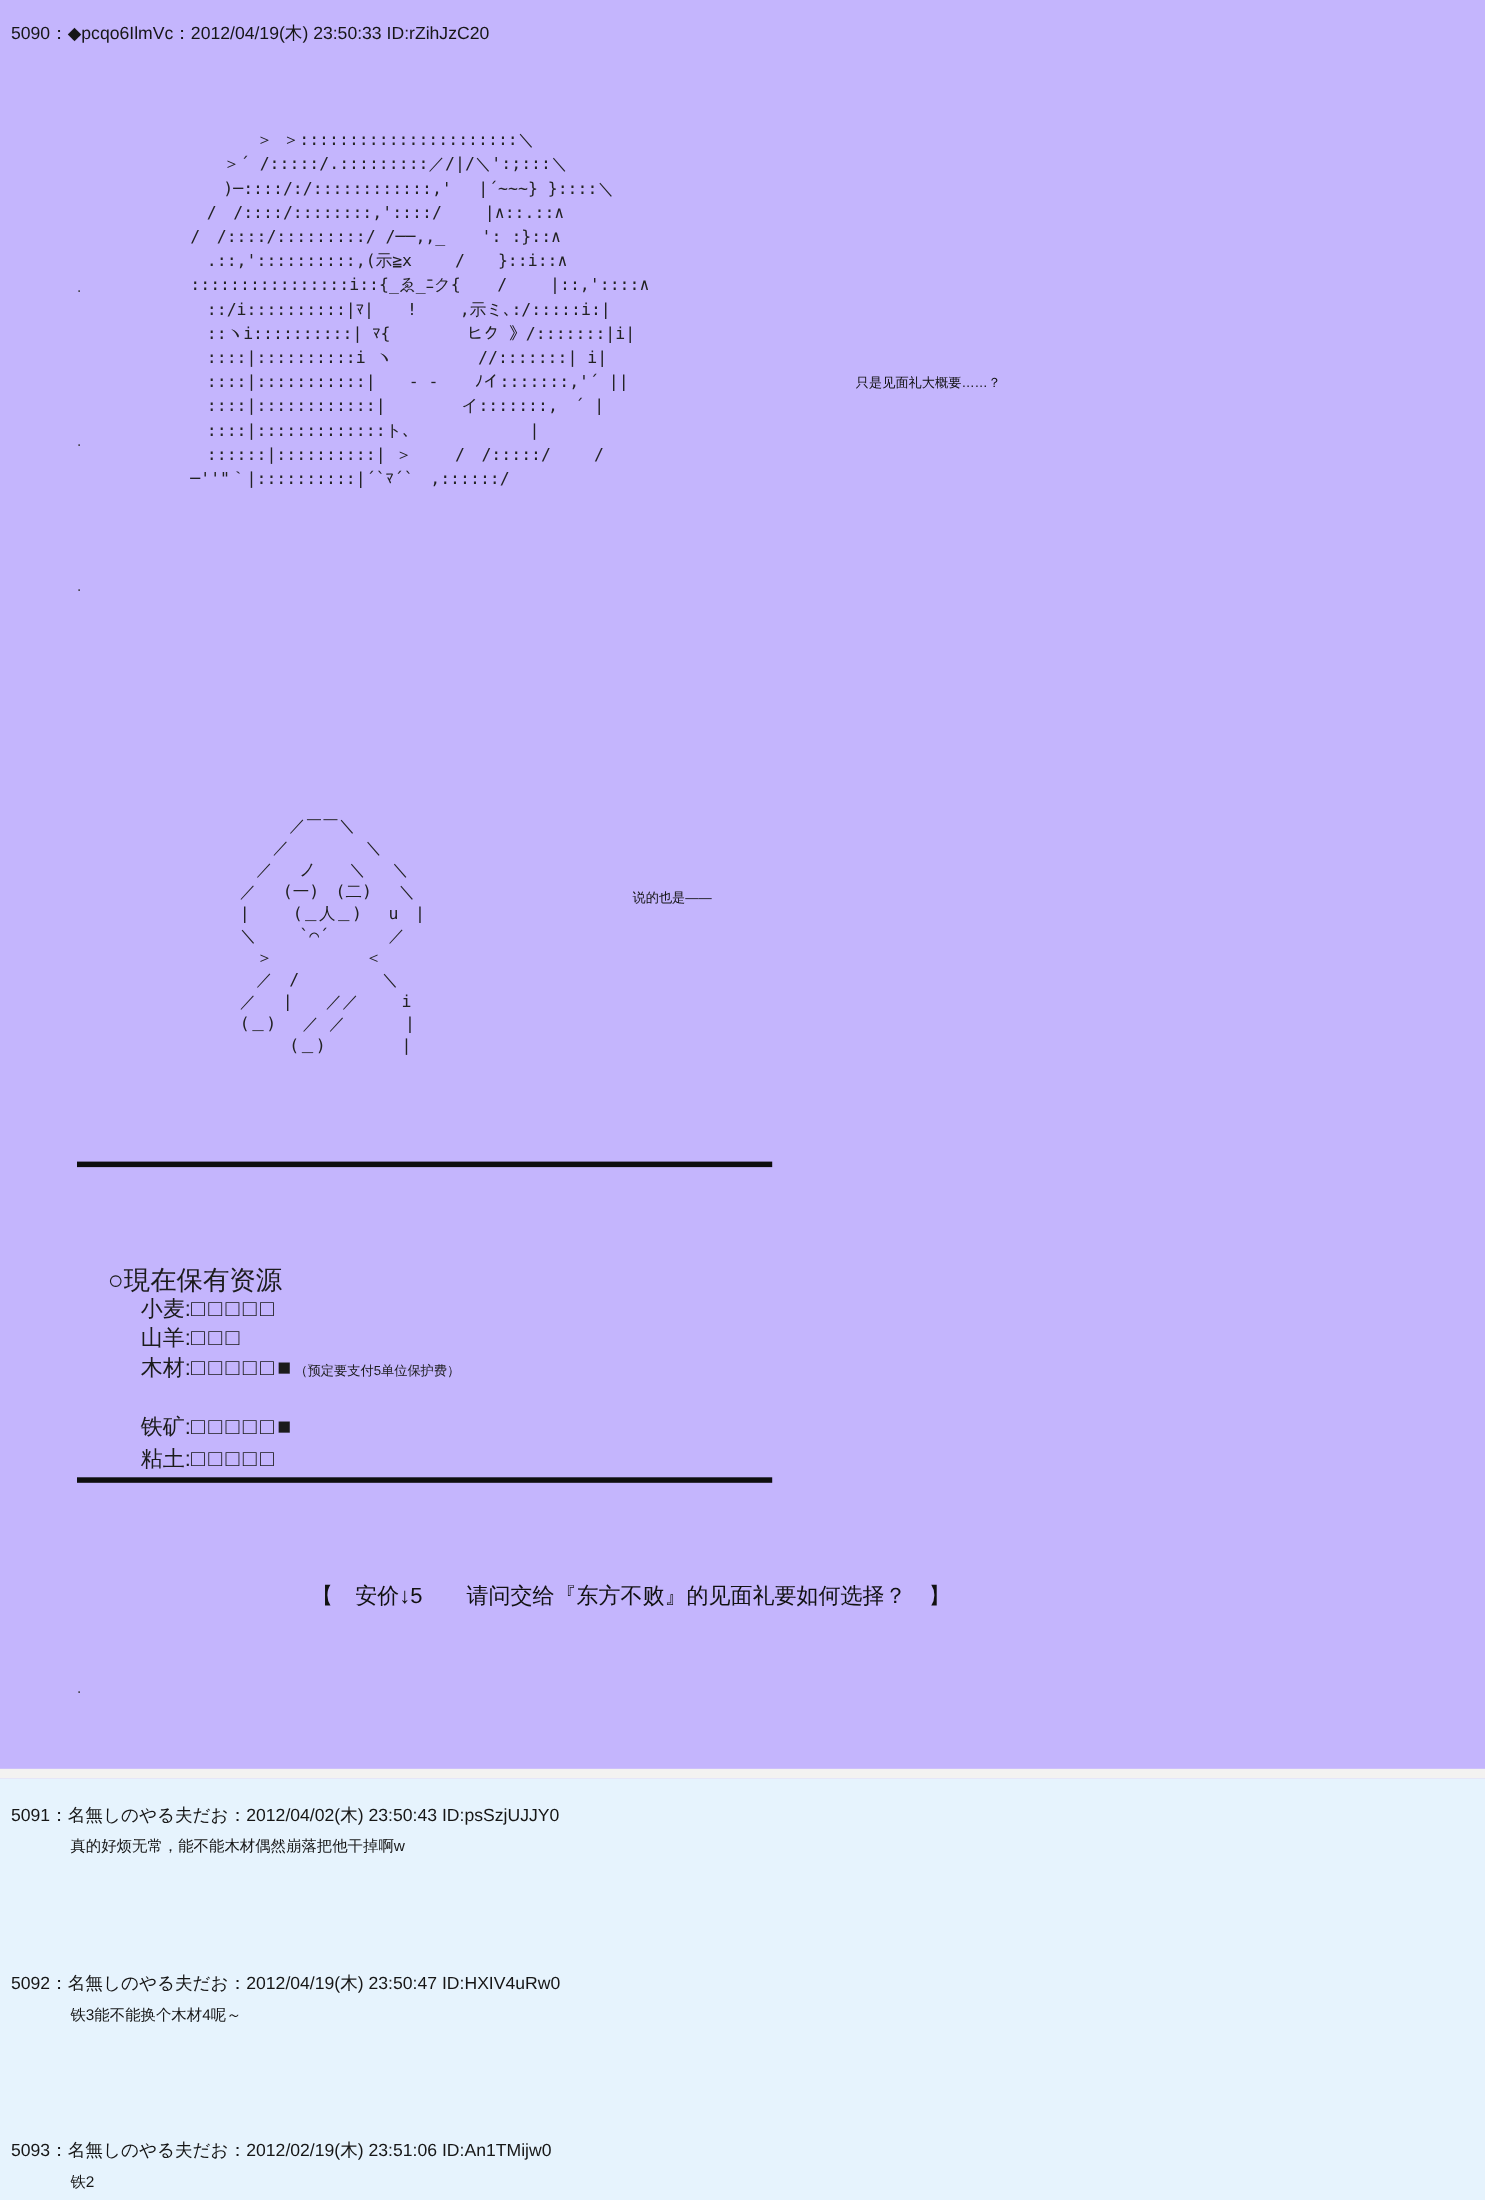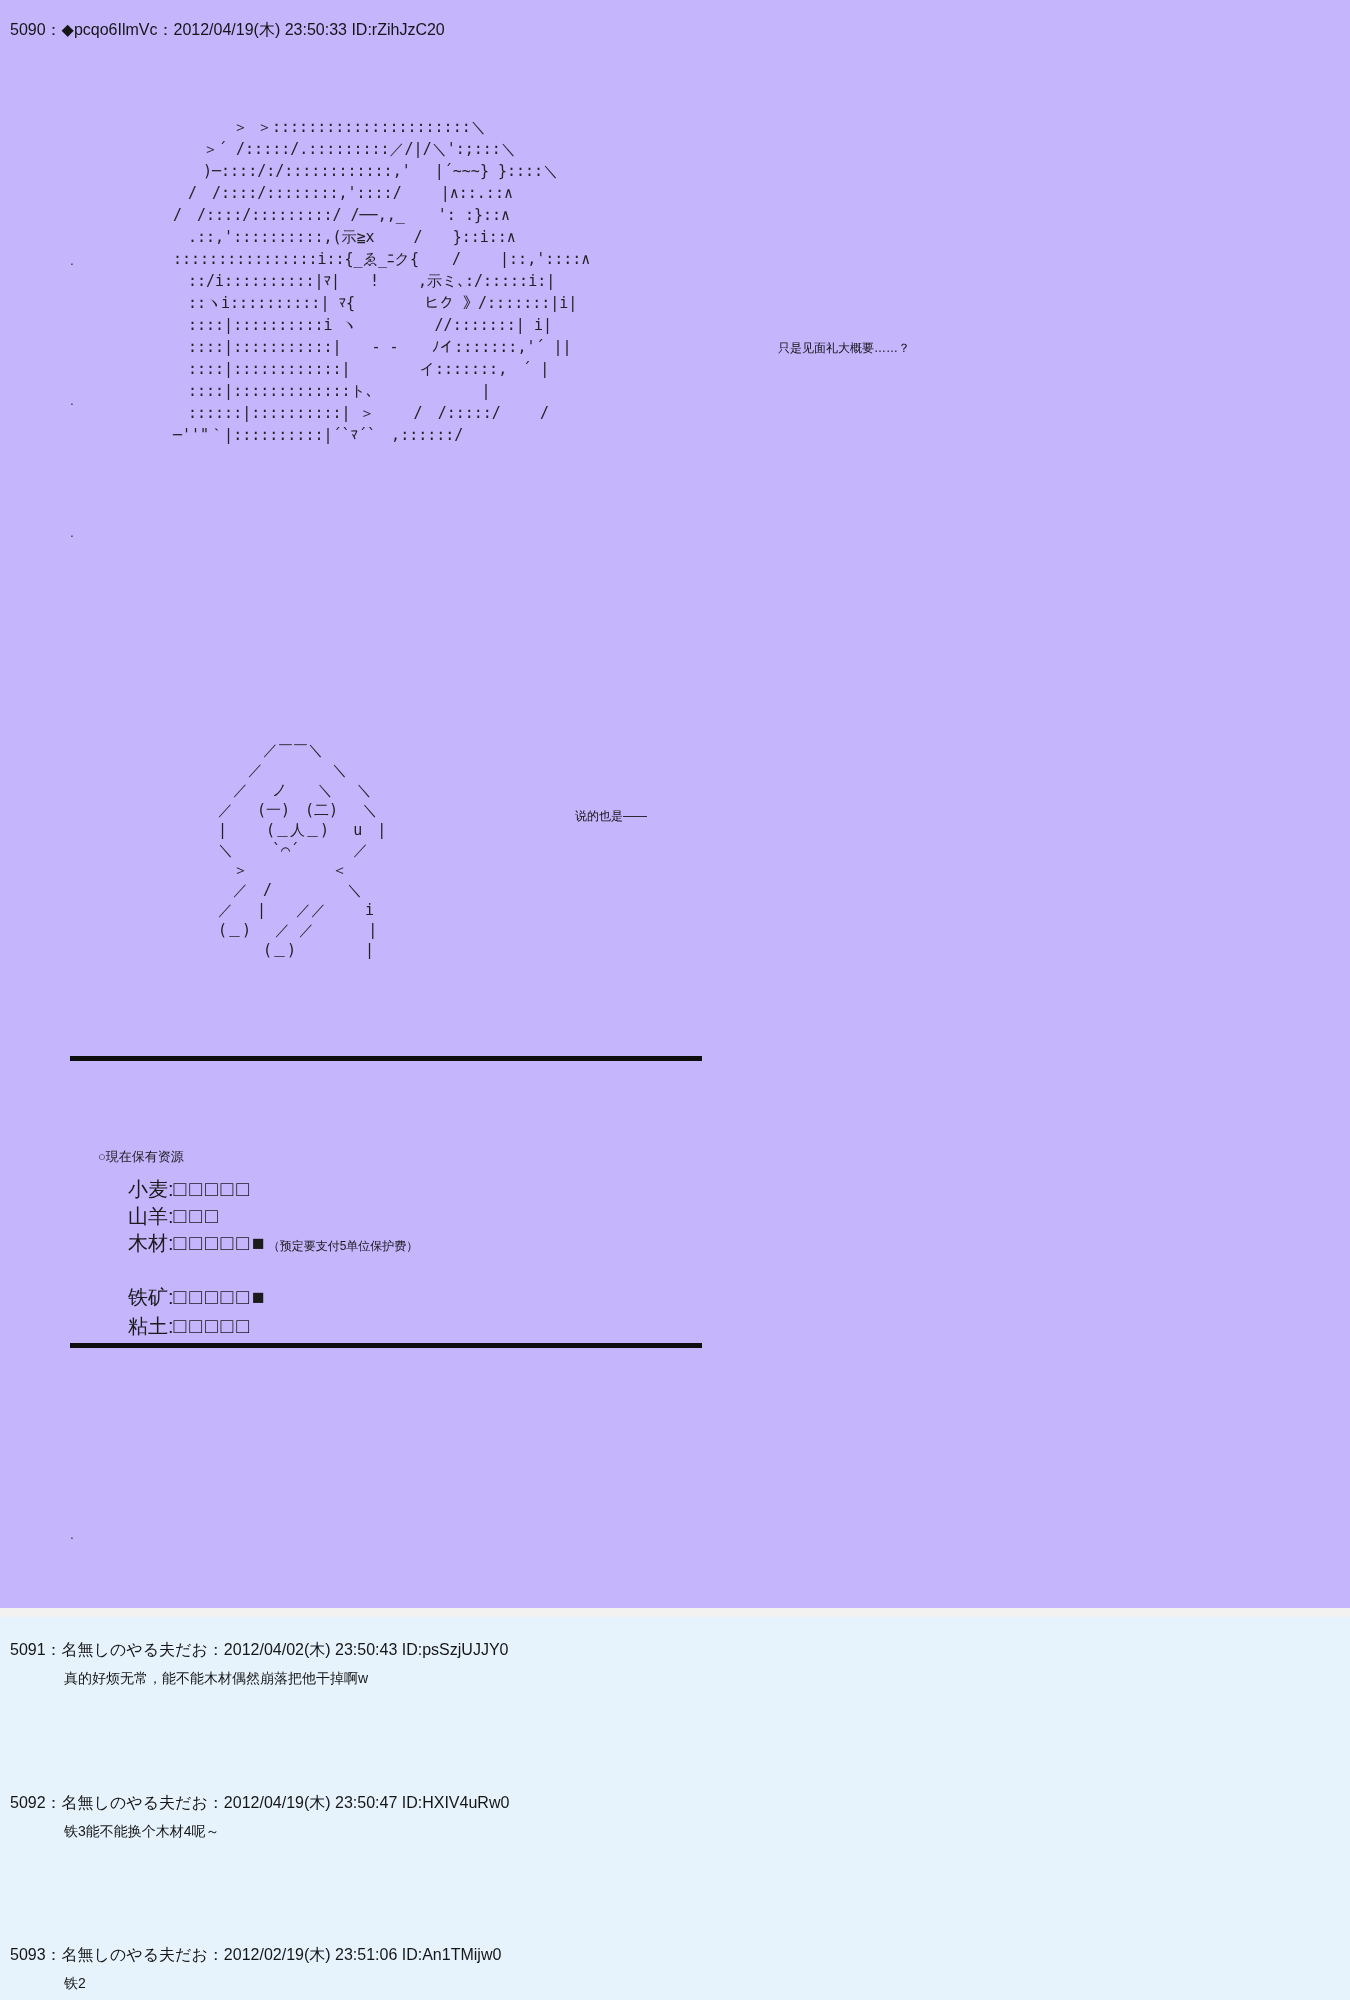--- a/index.html
+++ b/index.html
@@ -7,21 +7,21 @@
   body{font-family:"Liberation Sans","DejaVu Sans",sans-serif;color:#1b1b1b}
   .page{position:relative;width:1350px;height:2000px;background:#c4b5fd;overflow:hidden}
   .abs{position:absolute;white-space:nowrap}
   .post-header{font-size:16px;color:#161616}
   .aa{position:absolute;font-family:"DejaVu Sans Mono","Liberation Mono",monospace;
       white-space:pre;color:#222}
   .aa1{left:158px;top:116px;font-size:15px;line-height:22px}
   .aa2{left:218px;top:740px;font-size:15px;line-height:20px}
   .speech{font-size:12px;color:#111}
   .divider{position:absolute;height:5px;background:#0e0e0e}
-  .res-title{font-size:13px}
+  .res-title{font-size:24px}
   .res-row{font-size:20px}
   .res-boxes{font-size:21px;letter-spacing:3px}
   .res-note{font-size:12px}
   .anchor-line{font-size:20px;color:#111}
   .dot{font-size:14px;color:#3a3a3a}
   .strip{position:absolute;left:0;width:1350px;background:#f3f2f1}
   .blue-section{position:absolute;left:0;width:1350px;background:#e6f3fd}
   .reply-body{font-size:14px;color:#161616}
 </style>
 </head>
@@ -83,20 +83,21 @@
   </div>
   <div class="abs res-row" style="left:128px;top:1313px">
     <span>粘土:</span><span class="res-boxes">□□□□□</span><span class="res-note"></span>
   </div>
   <div class="abs res-row" style="left:128px;top:1284px">
     <span>铁矿:</span><span class="res-boxes">□□□□□■</span><span class="res-note"></span>
   </div>
 
   <div class="divider" style="left:70px;top:1343px;width:632px"></div>
 
+  <div class="abs anchor-line" style="left:283px;top:1437px">【　安价↓5　　请问交给『东方不败』的见面礼要如何选择？　】</div>
 
   <div class="strip" style="top:1608px;height:9px"></div>
   <div class="blue-section" style="top:1617px;height:383px"></div>
 
   <div class="abs post-header" style="left:10px;top:1640px">5091：名無しのやる夫だお：2012/04/02(木) 23:50:43 ID:psSzjUJJY0</div>
   <div class="abs reply-body" style="left:64px;top:1670px">真的好烦无常，能不能木材偶然崩落把他干掉啊w</div>
 
   <div class="abs post-header" style="left:10px;top:1793px">5092：名無しのやる夫だお：2012/04/19(木) 23:50:47 ID:HXIV4uRw0</div>
   <div class="abs reply-body" style="left:64px;top:1823px">铁3能不能换个木材4呢～</div>
 

